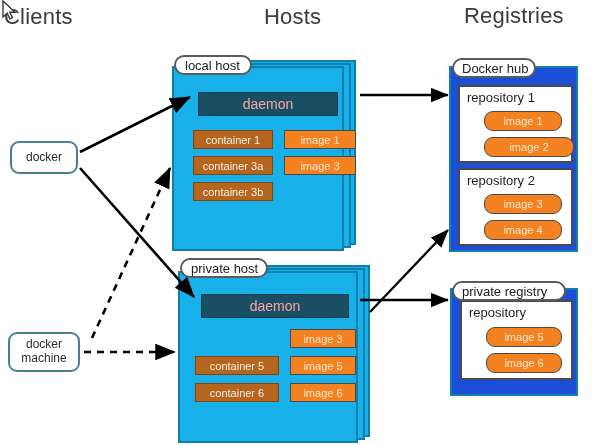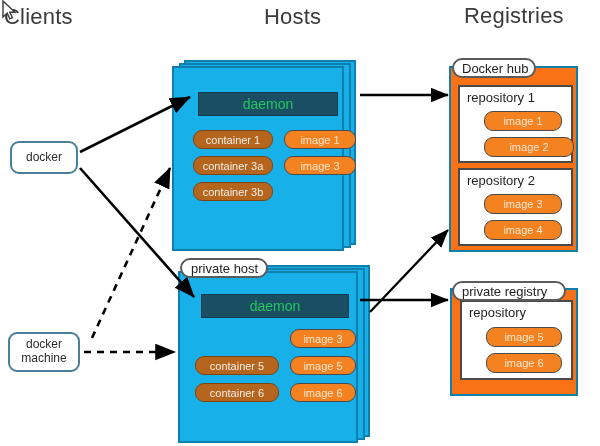--- a/index.html
+++ b/index.html
@@ -69,30 +69,30 @@
     display: flex;
     align-items: center;
     padding: 0 9px;
     box-sizing: border-box;
     z-index: 7;
     white-space: nowrap;
   }
   .daemon-bar {
     background: #1a4e63;
     border: 1px solid #113c4f;
-    color: #22c55e;
+    color: #fca5a5;
     font-size: 14px;
     display: flex;
     align-items: center;
     justify-content: center;
     box-sizing: border-box;
     z-index: 5;
   }
   .pill {
-    border-radius: 9px;
+    border-radius: 0;
     font-size: 11px;
     display: flex;
     align-items: center;
     justify-content: center;
     box-sizing: border-box;
     color: #f2efe9;
     z-index: 5;
     white-space: nowrap;
   }
   .pill-container {
@@ -100,21 +100,21 @@
     border: 1px solid #7e4512;
   }
   .pill-image {
     background: #f58220;
     border: 1px solid #4a4a4a;
     color: #fbe6cf;
   }
 
   
   .registry-panel {
-    background: #f97316;
+    background: #1d4ed8;
     border: 2px solid #0f7fae;
     box-sizing: border-box;
     z-index: 3;
   }
   .registry-tag {
     background: #ffffff;
     border: 2px solid #5b5b5b;
     border-radius: 11px;
     font-size: 13px;
     color: #222222;
@@ -191,20 +191,21 @@
     <div class="abs daemon-bar" style="left:24px; top:24px; width:140px; height:24px;">daemon</div>
 
     <div class="abs pill pill-container" style="left:19px; top:62px; width:80px; height:19px;">container 1</div>
     <div class="abs pill pill-container" style="left:19px; top:88px; width:80px; height:19px;">container 3a</div>
     <div class="abs pill pill-container" style="left:19px; top:114px; width:80px; height:19px;text-align:right;">container 3b</div>
 
     <div class="abs pill pill-image" style="left:110px; top:62px; width:72px; height:19px;">image 1</div>
     <div class="abs pill pill-image" style="left:110px; top:88px; width:72px; height:19px;">image 3</div>
   </div>
 
+  <div class="abs host-tag" style="left:174px; top:55px; width:78px; height:20px;">local host</div>
 
   <div class="abs host-layer" style="left:190px; top:265px; width:180px; height:172px;"></div>
   <div class="abs host-layer" style="left:185px; top:268px; width:180px; height:172px;"></div>
 
   <div class="abs host-panel" style="left:178px; top:271px; width:180px; height:172px;">
     <div class="abs daemon-bar" style="left:21px; top:21px; width:148px; height:24px;">daemon</div>
 
     <div class="abs pill pill-container" style="left:15px; top:83px; width:84px; height:19px;text-align:right;">container 5</div>
     <div class="abs pill pill-container" style="left:15px; top:110px; width:84px; height:19px;">container 6</div>
 

